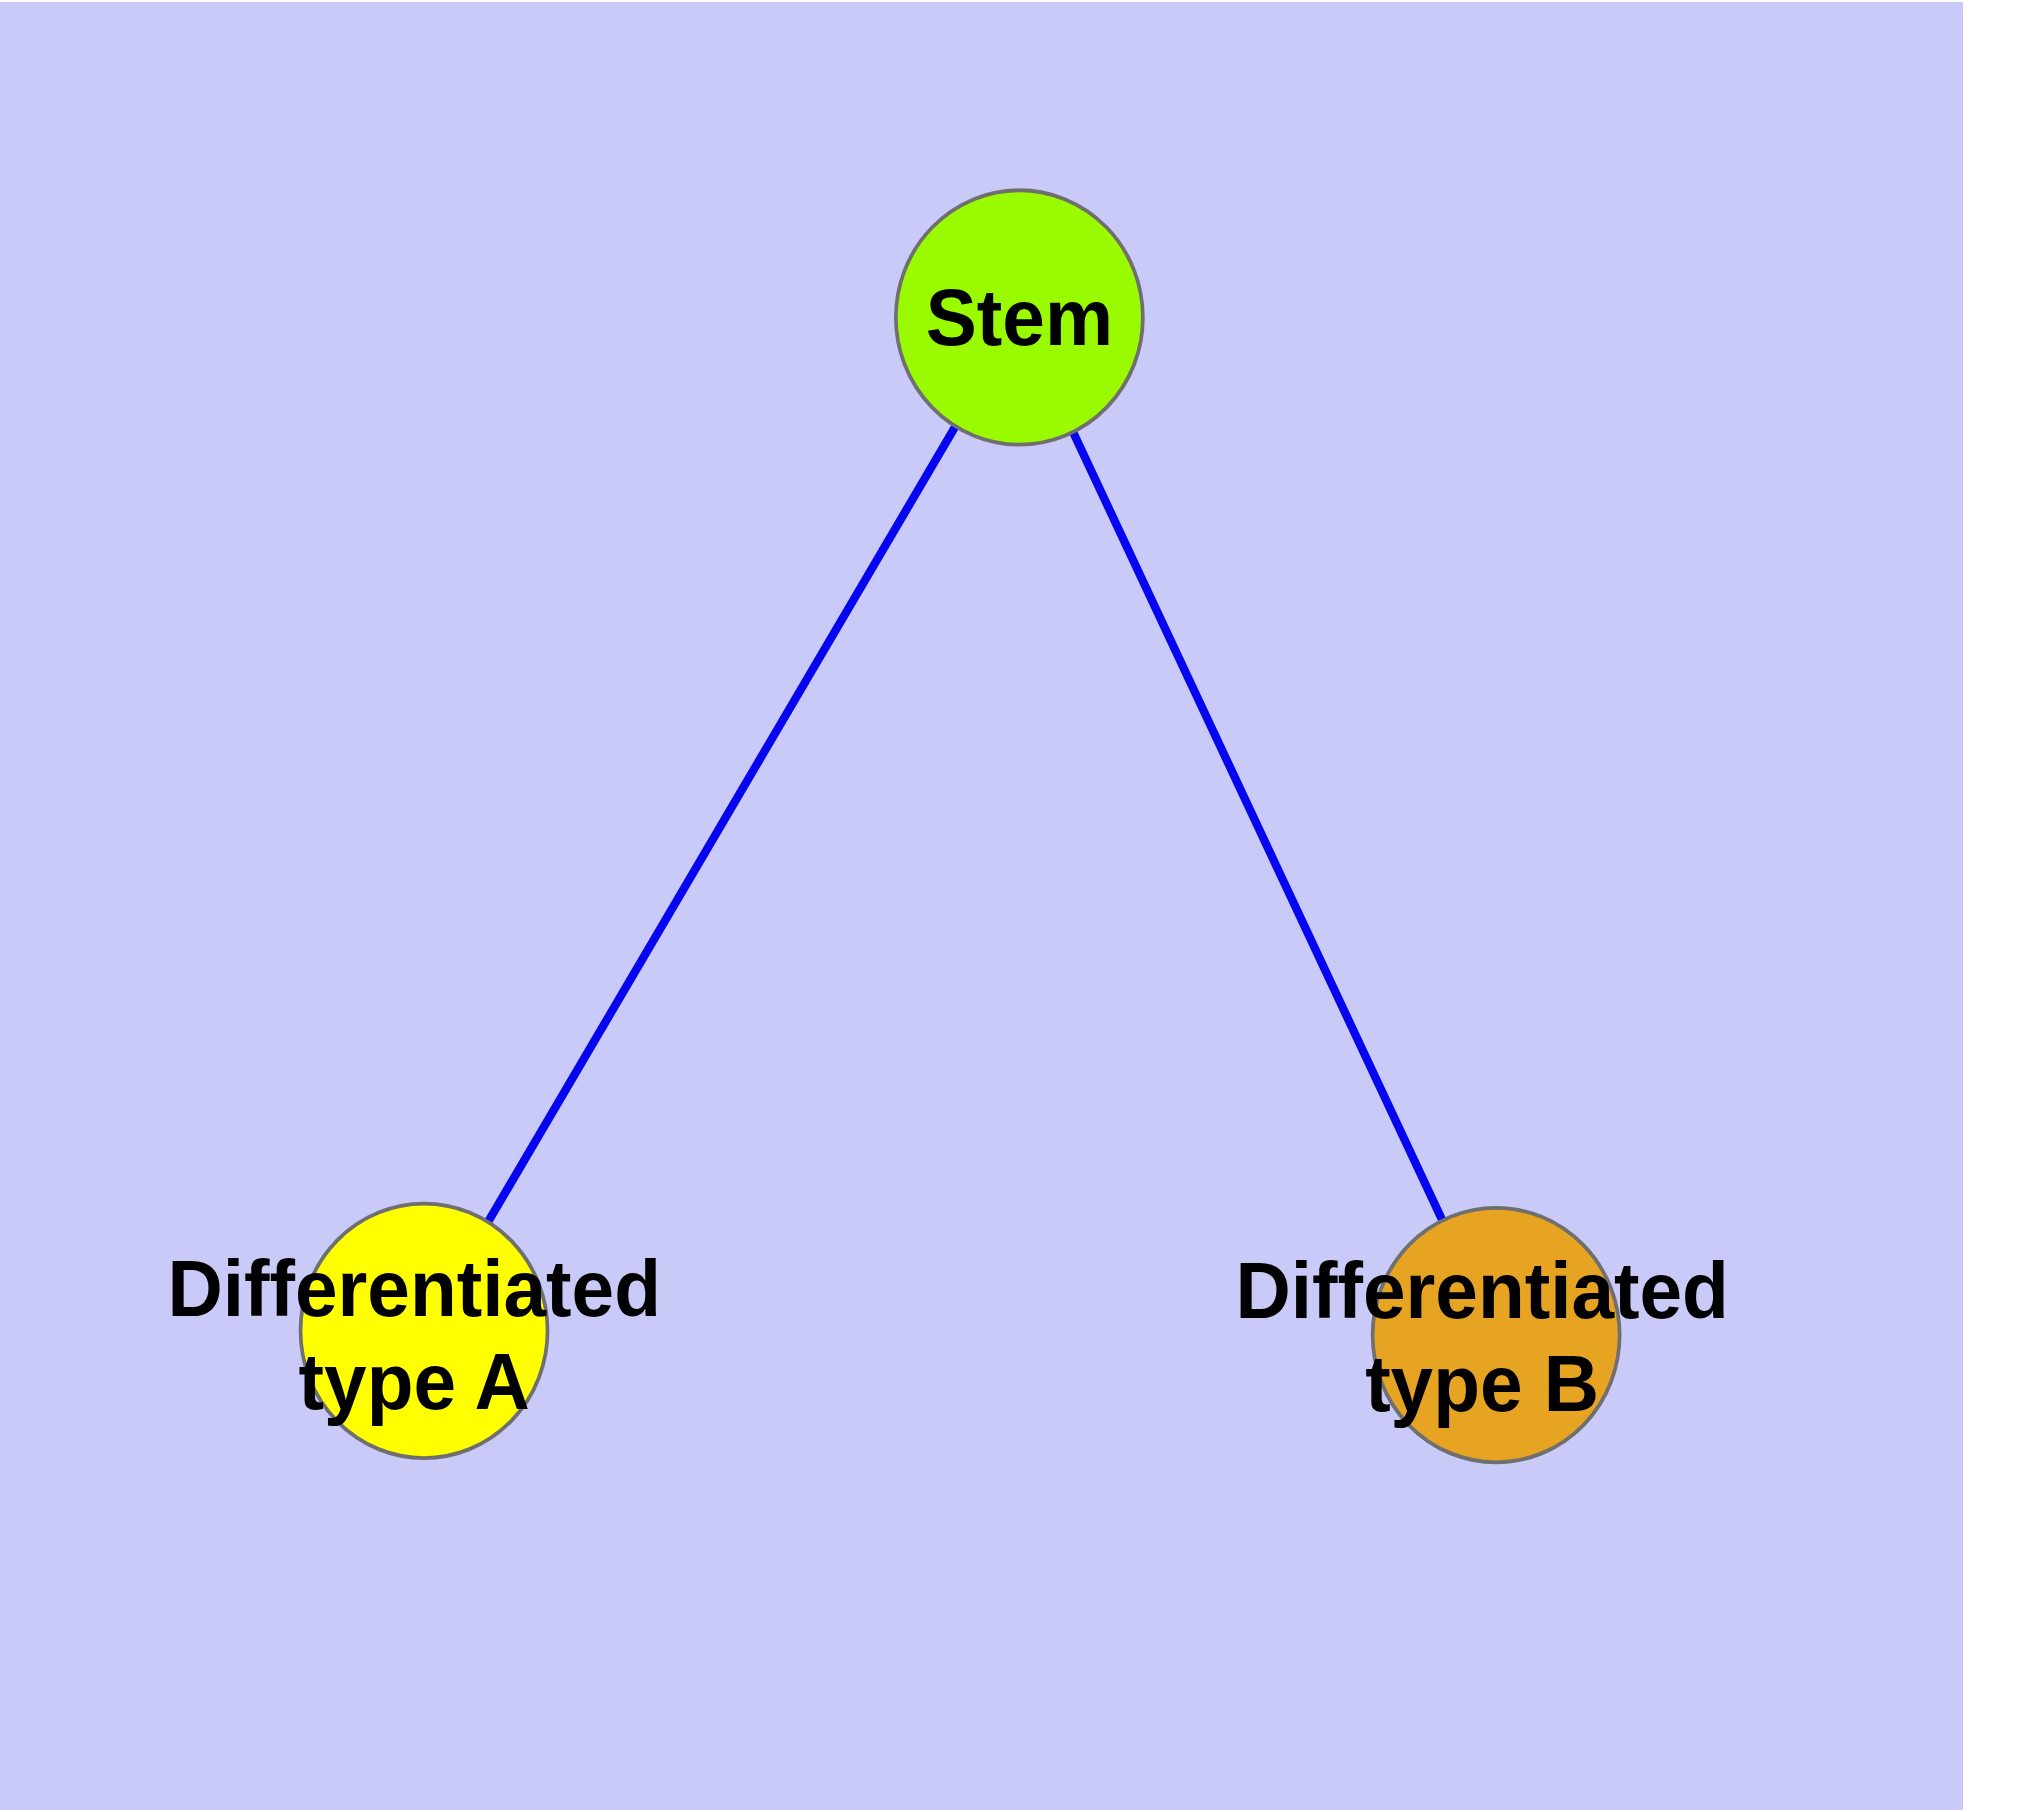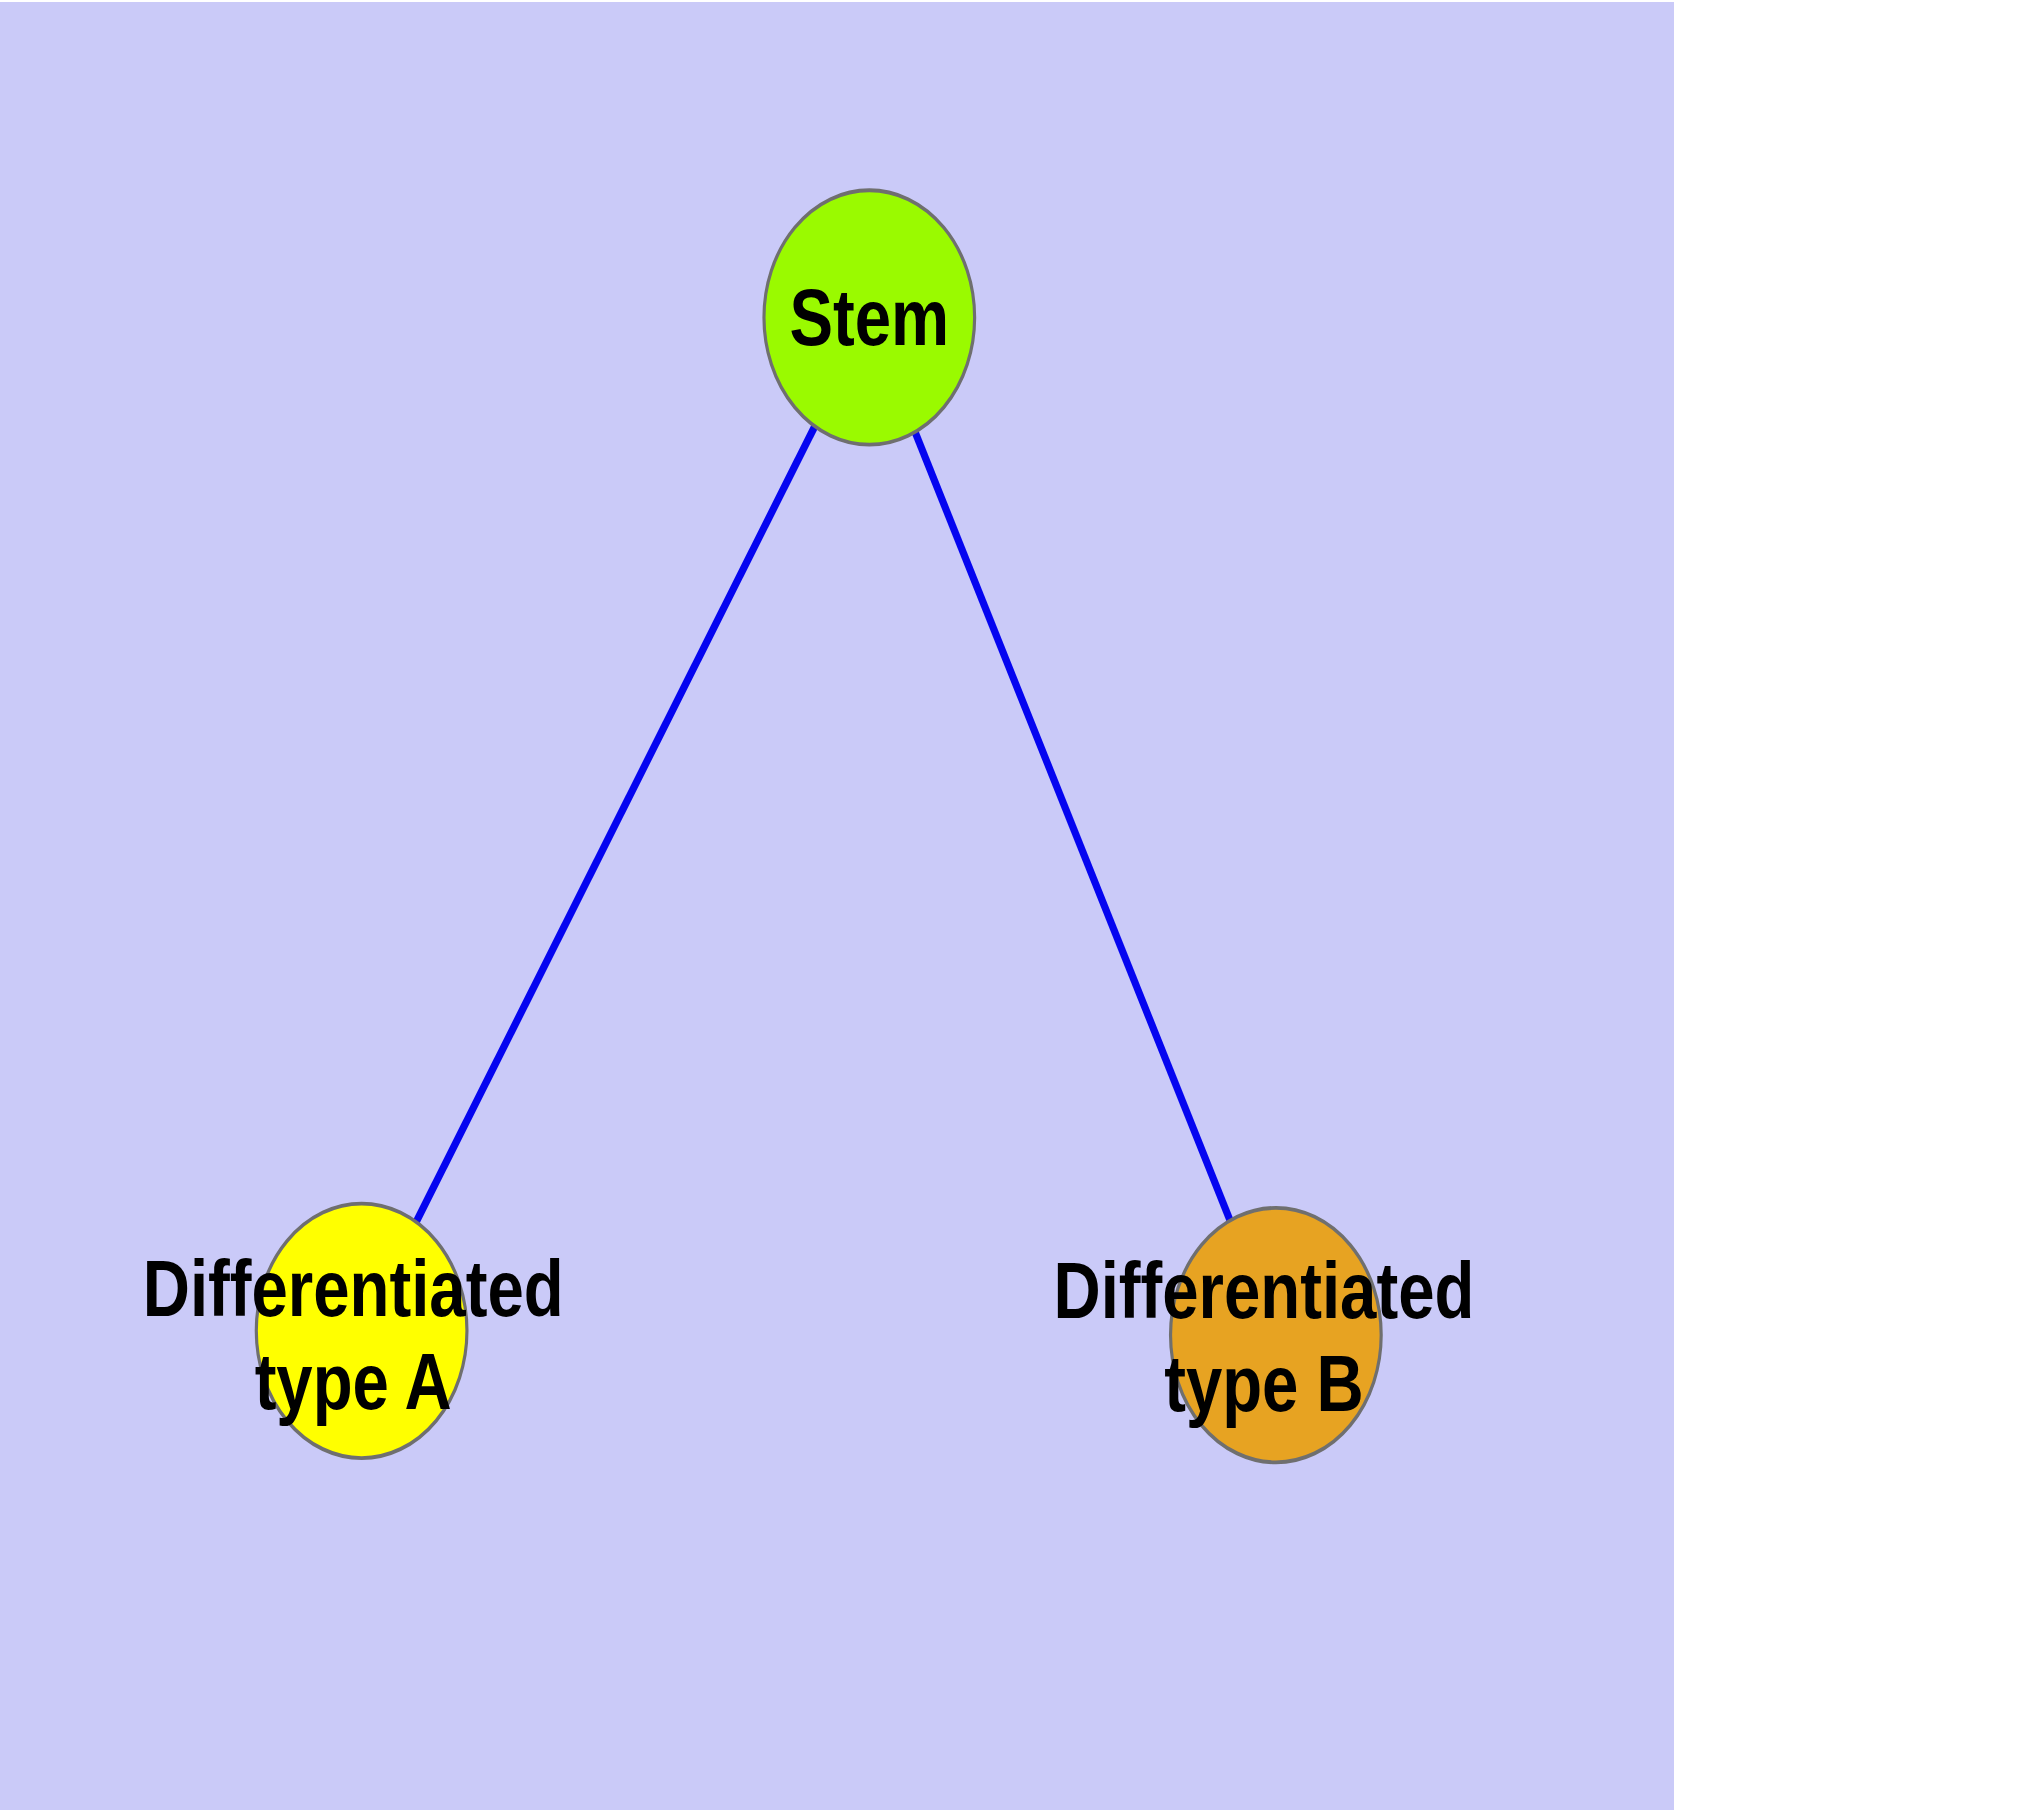--- a/index.html
+++ b/index.html
@@ -2,21 +2,21 @@
 <html style="font-size:13.6px"><head>
 <meta charset="utf-8">
 <style>
   html, body {
     margin: 0;
     padding: 0;
     background: #ffffff;
   }
   .canvas {
     position: relative;
-    width: 1674px;
+    width: 1963px;
     height: 1812px;
     box-sizing: border-box;
     border-top: 2.5px solid #ffffff;
     border-bottom: 2.5px solid #ffffff;
     overflow: hidden;
   }
   .canvas svg {
     display: block;
     width: 100%;
     height: 100%;

